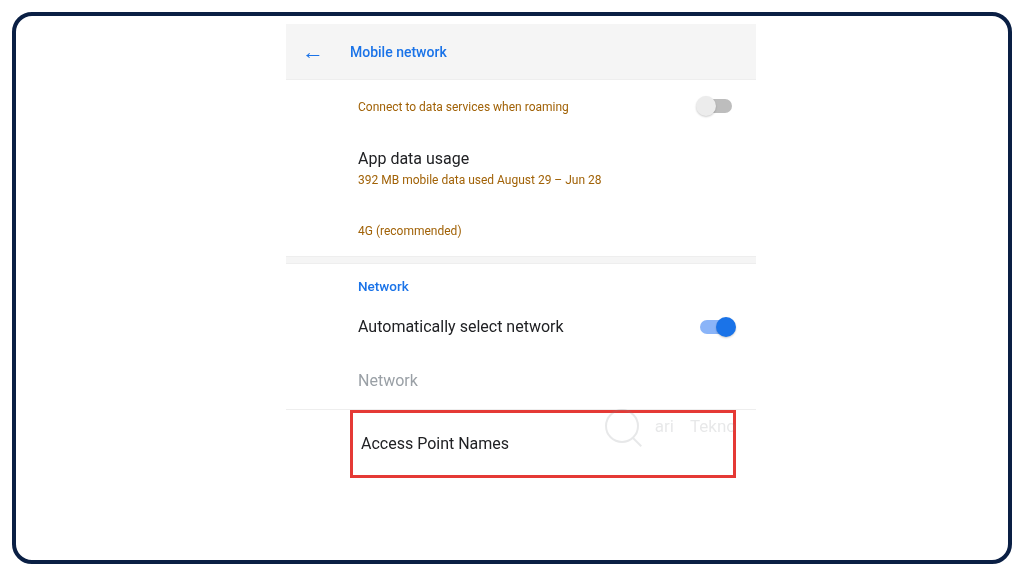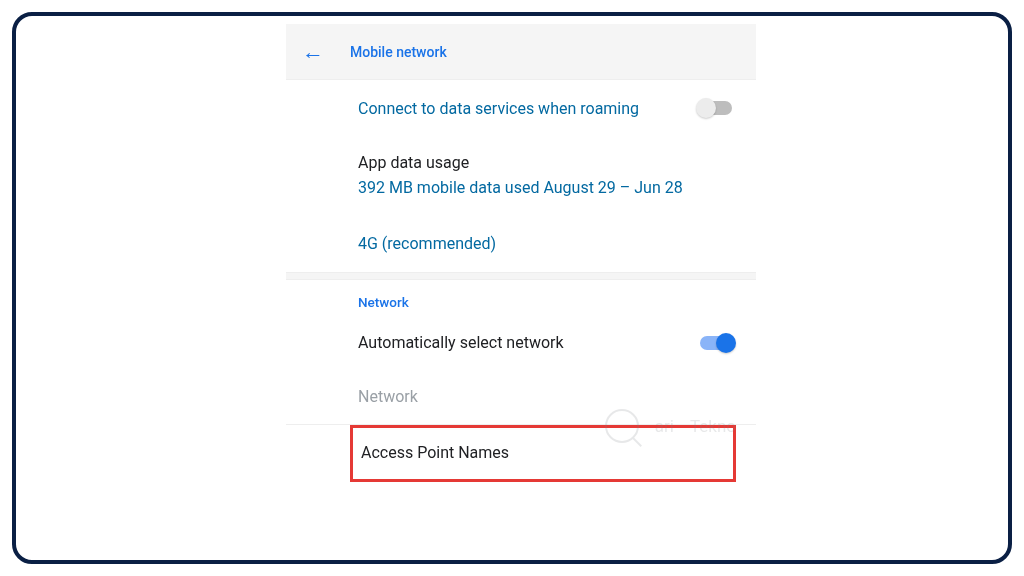--- a/index.html
+++ b/index.html
@@ -63,22 +63,22 @@
     }
     .item-text {
       flex: 1;
     }
     .item-title {
       color: #202124;
       font-size: 16px;
       line-height: 1.4;
     }
     .item-sub {
-      color: #0369a1;
-      font-size: 16px;
+      color: #a16207;
+      font-size: 12px;
       line-height: 1.4;
       margin-top: 2px;
     }
     .item-disabled .item-title {
       color: #9aa0a6;
     }
     .toggle {
       width: 36px;
       height: 20px;
       position: relative;
@@ -129,21 +129,21 @@
     }
     .section-header {
       color: #1a73e8;
       font-size: 13.5px;
       font-weight: 500;
       padding: 14px 22px 6px 72px;
     }
     .highlight-box {
       border: 3px solid #e53935;
       margin: 0 20px 0 64px;
-      padding: 14px 8px;
+      padding: 20px 8px;
     }
     .highlight-box .item-title {
       font-size: 16px;
       color: #202124;
     }
     .thin-divider {
       height: 1px;
       background: #eeeeee;
     }
     .watermark {

